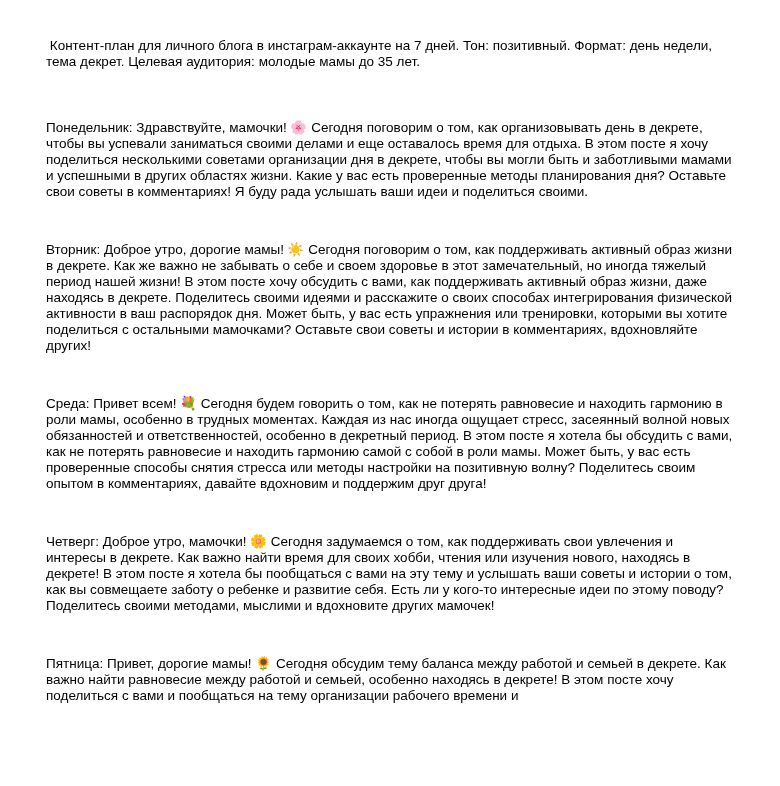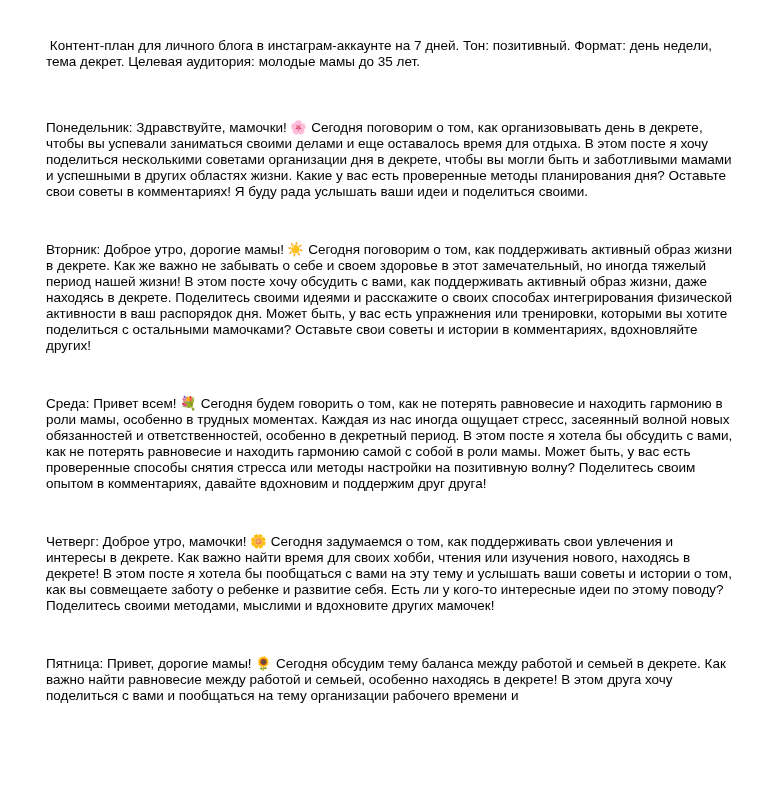--- a/index.html
+++ b/index.html
@@ -41,14 +41,14 @@
   <p class="doc-paragraph doc-header"> Контент-план для личного блога в инстаграм-аккаунте на 7 дней. Тон: позитивный. Формат: день недели, тема декрет. Целевая аудитория: молодые мамы до 35 лет.</p>
 
   <p class="doc-paragraph">Понедельник: Здравствуйте, мамочки! 🌸 Сегодня поговорим о том, как организовывать день в декрете, чтобы вы успевали заниматься своими делами и еще оставалось время для отдыха. В этом посте я хочу поделиться несколькими советами организации дня в декрете, чтобы вы могли быть и заботливыми мамами и успешными в других областях жизни. Какие у вас есть проверенные методы планирования дня? Оставьте свои советы в комментариях! Я буду рада услышать ваши идеи и поделиться своими.</p>
 
   <p class="doc-paragraph">Вторник: Доброе утро, дорогие мамы! ☀️ Сегодня поговорим о том, как поддерживать активный образ жизни в декрете. Как же важно не забывать о себе и своем здоровье в этот замечательный, но иногда тяжелый период нашей жизни! В этом посте хочу обсудить с вами, как поддерживать активный образ жизни, даже находясь в декрете. Поделитесь своими идеями и расскажите о своих способах интегрирования физической активности в ваш распорядок дня. Может быть, у вас есть упражнения или тренировки, которыми вы хотите поделиться с остальными мамочками? Оставьте свои советы и истории в комментариях, вдохновляйте других!</p>
 
   <p class="doc-paragraph">Среда: Привет всем! 💐 Сегодня будем говорить о том, как не потерять равновесие и находить гармонию в роли мамы, особенно в трудных моментах. Каждая из нас иногда ощущает стресс, засеянный волной новых обязанностей и ответственностей, особенно в декретный период. В этом посте я хотела бы обсудить с вами, как не потерять равновесие и находить гармонию самой с собой в роли мамы. Может быть, у вас есть проверенные способы снятия стресса или методы настройки на позитивную волну? Поделитесь своим опытом в комментариях, давайте вдохновим и поддержим друг друга!</p>
 
   <p class="doc-paragraph">Четверг: Доброе утро, мамочки! 🌼 Сегодня задумаемся о том, как поддерживать свои увлечения и интересы в декрете. Как важно найти время для своих хобби, чтения или изучения нового, находясь в декрете! В этом посте я хотела бы пообщаться с вами на эту тему и услышать ваши советы и истории о том, как вы совмещаете заботу о ребенке и развитие себя. Есть ли у кого-то интересные идеи по этому поводу? Поделитесь своими методами, мыслими и вдохновите других мамочек!</p>
 
-  <p class="doc-paragraph">Пятница: Привет, дорогие мамы! 🌻 Сегодня обсудим тему баланса между работой и семьей в декрете. Как важно найти равновесие между работой и семьей, особенно находясь в декрете! В этом друга хочу поделиться с вами и пообщаться на тему организации рабочего времени и</p>
+  <p class="doc-paragraph">Пятница: Привет, дорогие мамы! 🌻 Сегодня обсудим тему баланса между работой и семьей в декрете. Как важно найти равновесие между работой и семьей, особенно находясь в декрете! В этом посте хочу поделиться с вами и пообщаться на тему организации рабочего времени и</p>
 </div>
 
 </body></html>

